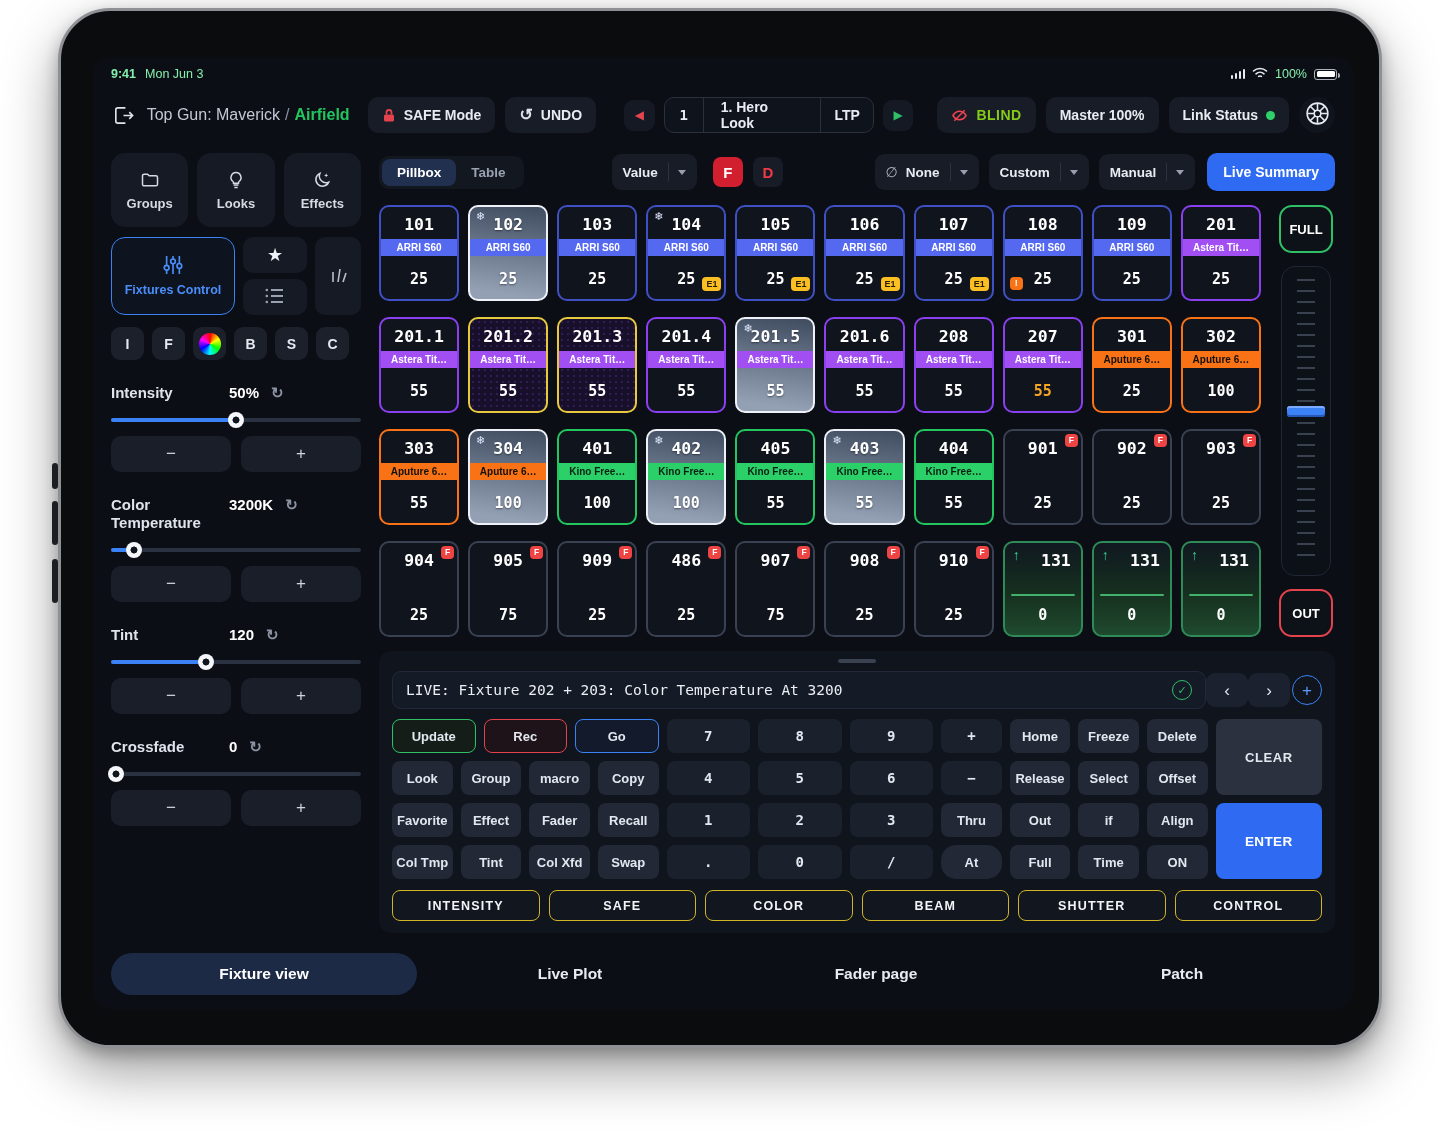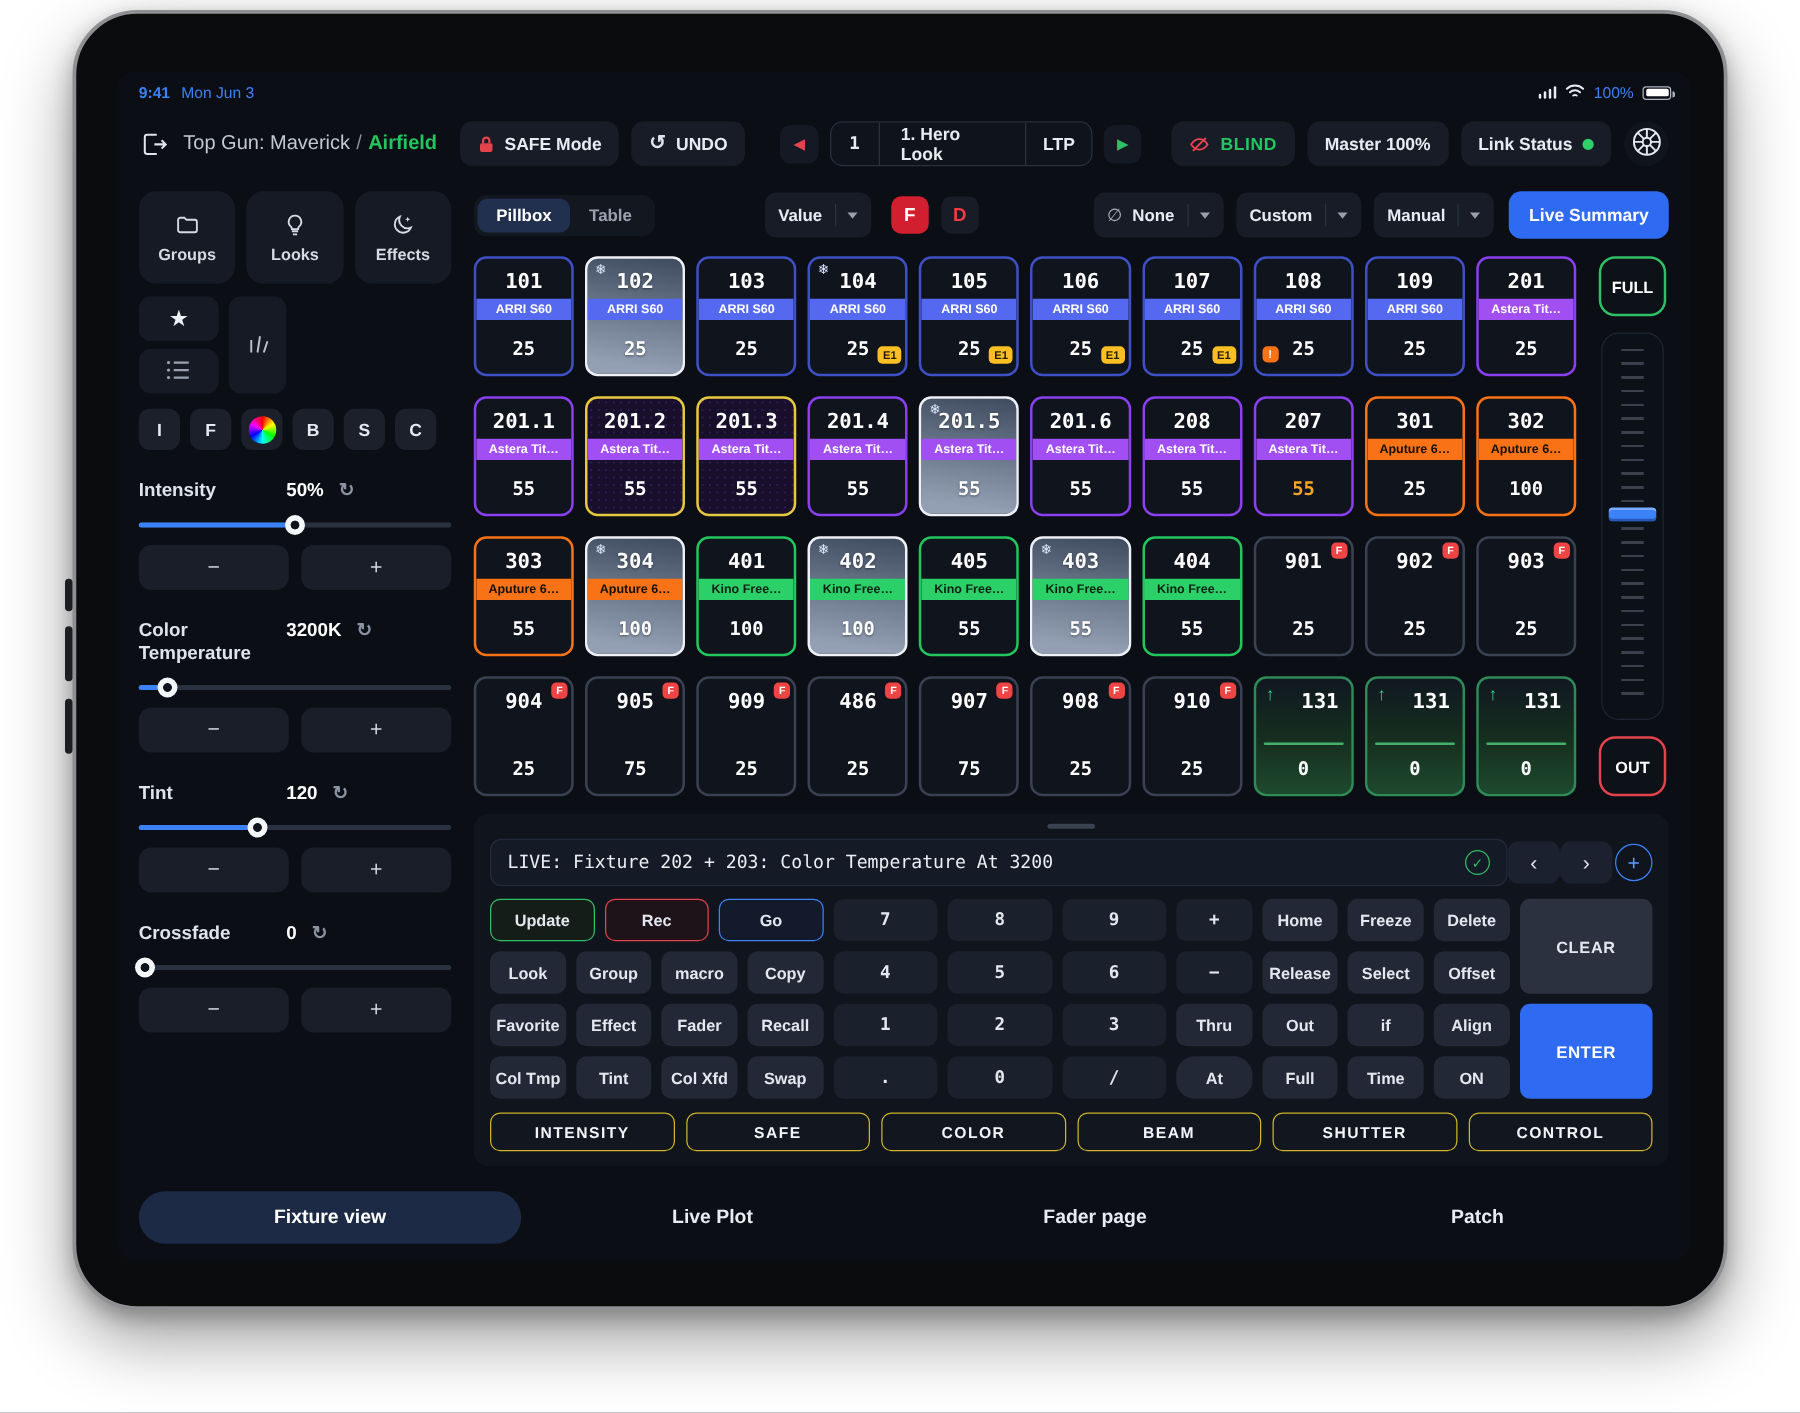--- a/index.html
+++ b/index.html
@@ -8,21 +8,21 @@
 
   
   .ipad{position:absolute;left:58px;top:8px;width:1324px;height:1040px;background:#0b0c0e;border:3px solid #8e9094;border-radius:52px;
         box-shadow:0 24px 55px rgba(0,0,0,.38),0 6px 16px rgba(0,0,0,.25);}
   .side-btn{position:absolute;left:-9px;width:6px;background:#1d1e21;border-radius:3px;}
   .b1{top:452px;height:26px;} .b2{top:490px;height:44px;} .b3{top:548px;height:44px;}
   .screen{position:absolute;left:32px;top:46px;right:26px;bottom:36px;background:#0b0e15;border-radius:16px;overflow:hidden;
           display:flex;flex-direction:column;color:#e8ebf1;}
 
   
-  .statusbar{height:28px;display:flex;align-items:center;justify-content:space-between;padding:6px 16px 0 18px;font-size:12.5px;color:#3b82f6;}
+  .statusbar{height:28px;display:flex;align-items:center;justify-content:space-between;padding:6px 16px 0 18px;font-size:12.5px;color:#86efac;}
   .sb-left{display:flex;gap:9px;align-items:center;}
   .sb-time{font-weight:700;}
   .sb-right{display:flex;gap:7px;align-items:center;}
   .sig{display:flex;align-items:flex-end;gap:1.5px;height:10px;}
   .sig i{display:block;width:2.5px;background:#e8ebf1;border-radius:1px;}
   .sig i:nth-child(1){height:4px;}.sig i:nth-child(2){height:6px;}.sig i:nth-child(3){height:8px;}.sig i:nth-child(4){height:10px;}
   .batt{position:relative;width:23px;height:11px;border:1px solid #aeb3bd;border-radius:3px;padding:1.5px;}
   .batt i{display:block;height:100%;width:100%;background:#fff;border-radius:1.5px;}
   .batt:after{content:"";position:absolute;right:-3.5px;top:3px;width:2px;height:5px;background:#aeb3bd;border-radius:0 2px 2px 0;}
 
@@ -34,21 +34,21 @@
   .pill{display:flex;align-items:center;gap:8px;height:36px;padding:0 14px;background:#171c26;border-radius:10px;font-size:14px;font-weight:700;color:#e8ebf1;white-space:nowrap;}
   .pill .ic{display:grid;place-items:center;}
   .undo-glyph{font-size:16px;line-height:1;color:#dfe3ea;}
   .transport{display:flex;align-items:center;gap:9px;margin-left:18px;}
   .tr{width:31px;height:31px;border-radius:9px;background:#141923;display:grid;place-items:center;font-size:12px;}
   .tr.prev{color:#e2434d;} .tr.go{color:#2fbf66;}
   .cue-pill{display:flex;align-items:stretch;height:36px;background:#0f131c;border:1px solid #2a303c;border-radius:10px;overflow:hidden;font-size:14px;}
   .cue-num{width:40px;display:grid;place-items:center;font-weight:700;border-right:1px solid #2a303c;font-family:"DejaVu Sans Mono",monospace;}
   .cue-name{display:grid;place-items:center;padding:0 17px;font-weight:600;border-right:1px solid #2a303c;}
   .cue-mode{display:grid;place-items:center;padding:0 13px;font-weight:700;}
-  .pill.blind{margin-left:14px;color:#22c55e;letter-spacing:.5px;}
+  .pill.blind{margin-left:14px;color:#84cc16;letter-spacing:.5px;}
   .right-head{margin-left:auto;display:flex;align-items:center;gap:10px;}
   .dot{width:9px;height:9px;border-radius:50%;background:#2fd06a;display:inline-block;}
   .wheel-btn{width:36px;height:36px;border-radius:50%;display:grid;place-items:center;background:#10141d;}
 
   
   .content{flex:1;display:flex;gap:18px;padding:0 18px;margin-top:16px;min-height:0;}
 
   
   .sidebar{width:250px;flex:none;}
   .side-cards{display:flex;gap:9px;}
@@ -267,20 +267,29 @@
               <span class="scard-ic">
                 <svg width="20" height="20" viewBox="0 0 24 24" fill="none" stroke="currentColor" stroke-width="1.8">
                   <path d="M20 14.5A8 8 0 0 1 9.5 4a8 8 0 1 0 10.5 10.5z"></path>
                   <path d="M17 4l.7 1.8 1.8.7-1.8.7L17 9l-.7-1.8-1.8-.7 1.8-.7z" fill="currentColor" stroke="none"></path>
                 </svg>
               </span>
               <span class="scard-lb">Effects</span>
             </button>
           </div>
         <div class="side-row2">
+          <button class="fc-card">
+            <span><svg width="22" height="20" viewBox="0 0 24 22" fill="none" stroke="#4b8efb" stroke-width="1.8">
+                  <path d="M5 1v20M12 1v20M19 1v20"></path>
+                  <circle cx="5" cy="14" r="2.6" fill="#0d1420"></circle>
+                  <circle cx="12" cy="7" r="2.6" fill="#0d1420"></circle>
+                  <circle cx="19" cy="12" r="2.6" fill="#0d1420"></circle>
+                </svg></span>
+            <span>Fixtures Control</span>
+          </button>
           <div class="mid-col">
             <button class="mini">
                 <span class="star">★</span>
               </button>
             <button class="mini">
                 <span><svg width="20" height="16" viewBox="0 0 20 16" stroke="#9aa2b1" stroke-width="1.8" fill="none">
                     <path d="M6 2h12M6 8h12M6 14h12"></path>
                     <circle cx="1.8" cy="2" r="1.3" fill="#9aa2b1" stroke="none"></circle>
                     <circle cx="1.8" cy="8" r="1.3" fill="#9aa2b1" stroke="none"></circle>
                     <circle cx="1.8" cy="14" r="1.3" fill="#9aa2b1" stroke="none"></circle>

